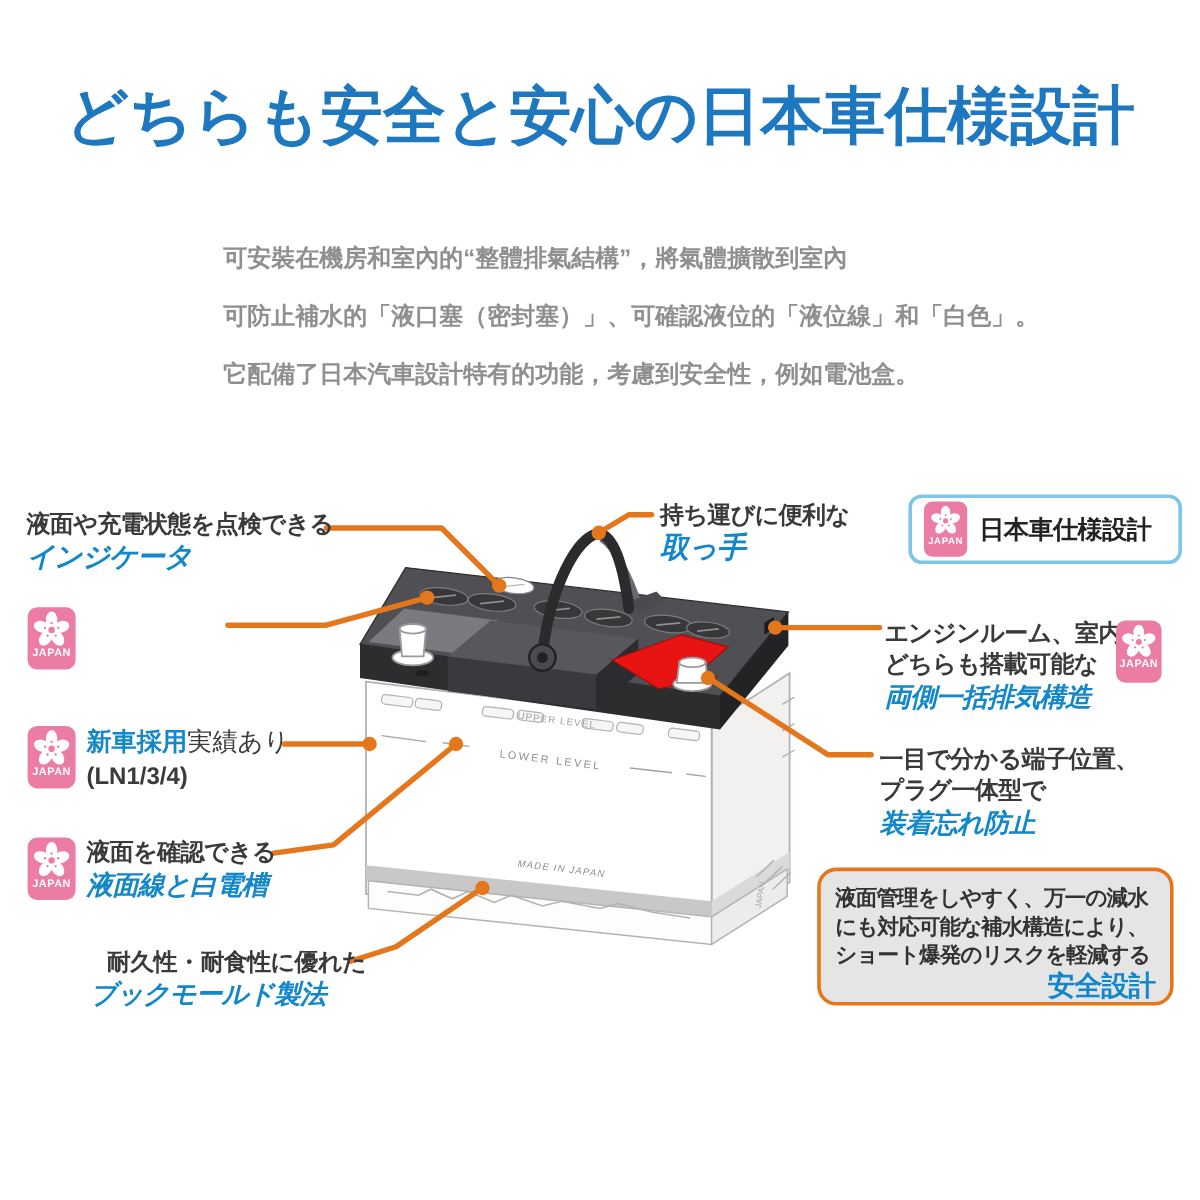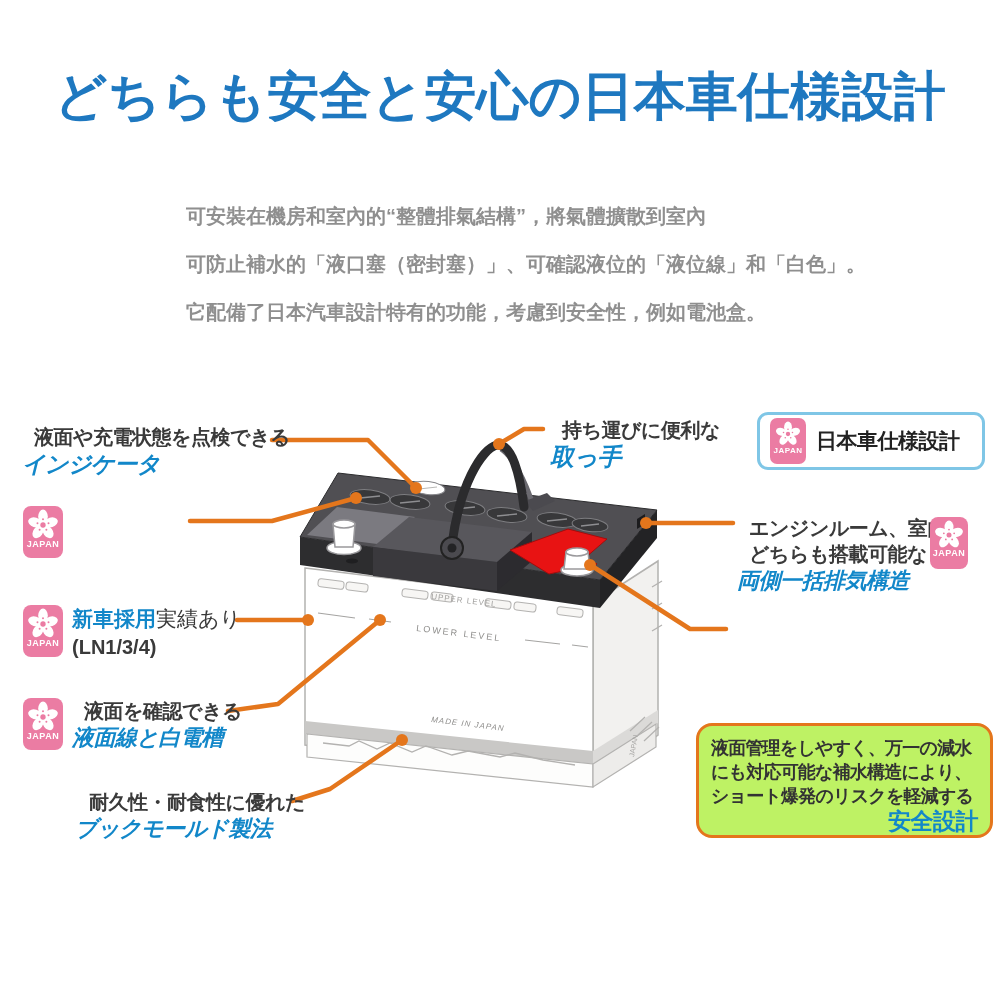--- a/index.html
+++ b/index.html
@@ -4,41 +4,41 @@
 <style>
   html,body{margin:0;padding:0;background:#fff;}
   body{width:1000px;height:1000px;font-family:"Liberation Sans","DejaVu Sans",sans-serif;}
   .page{position:relative;width:1000px;height:896px;overflow:hidden;background:#fff;}
   .title{position:absolute;left:0;top:62px;width:1000px;text-align:center;
          font-size:52px;font-weight:900;color:#1e78c0;letter-spacing:0;white-space:nowrap;}
   .intro{position:absolute;left:186px;top:192px;}
   .intro div{font-size:20px;font-weight:700;color:#8f8f8f;line-height:48px;white-space:nowrap;}
   
   .co{position:absolute;white-space:nowrap;}
-  .co .desc{font-size:20px;font-weight:700;color:#3a3a3a;line-height:26px;letter-spacing:-0.5px;margin-left:12px;}
+  .co .desc{font-size:20px;font-weight:700;color:#3a3a3a;line-height:26px;letter-spacing:-0.5px;}
   .co .desc2{font-size:20px;font-weight:600;color:#3a3a3a;line-height:26px;}
   .co .label{font-size:22px;font-weight:800;color:#1287c9;line-height:28px;letter-spacing:-0.5px;font-style:italic;}
   .co .hl{color:#1287c9;font-weight:800;font-size:21px;}
   .co .rest{color:#3a3a3a;font-weight:400;font-size:21px;}
   .withbadge{display:flex;gap:9px;align-items:flex-start;}
   
   .jp-badge{width:40px;height:52px;background:#eb7ca3;border-radius:8px;flex:0 0 auto;
             display:flex;flex-direction:column;align-items:center;justify-content:flex-start;
             padding-top:3px;box-sizing:border-box;}
   .jp-badge .jp-text{color:#fff;font-size:9px;font-weight:800;letter-spacing:.5px;line-height:9px;margin-top:-1px;}
   .jp-badge.small{width:36px;height:46px;border-radius:7px;}
   .jp-badge.small .jp-text{font-size:8px;}
   
   .spec-box{position:absolute;left:757px;top:412px;width:228px;height:58px;box-sizing:border-box;
             border:3px solid #7fc6e6;border-radius:11px;background:#fff;
             display:flex;align-items:center;gap:10px;padding:0 10px;}
   .spec-box .spec-label{font-size:21px;font-weight:800;color:#222;white-space:nowrap;letter-spacing:-0.5px;}
   
-  .safety-box{position:absolute;left:696px;top:723px;width:297px;height:115px;box-sizing:border-box;
-              border:3.5px solid #e4761c;border-radius:16px;background:#bef264;padding:10px 12px 6px 12px;}
+  .safety-box{position:absolute;left:681px;top:723px;width:297px;height:115px;box-sizing:border-box;
+              border:3.5px solid #e4761c;border-radius:16px;background:#e5e5e5;padding:10px 12px 6px 12px;}
   .safety-box .sline{font-size:18px;font-weight:700;color:#333;line-height:24px;white-space:nowrap;letter-spacing:-0.8px;}
   .safety-box .slabel{font-size:23px;font-weight:800;color:#1287c9;text-align:right;line-height:26px;letter-spacing:-0.5px;}
   .r3badge{position:absolute;left:930px;top:517px;}
   svg{display:block;}
   .overlay{position:absolute;left:0;top:0;z-index:5;pointer-events:none;}
   .battery{position:absolute;left:285px;top:435px;z-index:2;}
 </style>
 </head>
 <body>
 
@@ -317,20 +317,25 @@
             <circle cx="24.2" cy="16" r="1.1"></circle>
             <circle cx="21.8" cy="23.3" r="1.1"></circle>
             <circle cx="14.2" cy="23.3" r="1.1"></circle>
             <circle cx="11.8" cy="16" r="1.1"></circle>
           </g>
       </svg>
       <span class="jp-text">JAPAN</span>
     </div>
   </div>
 
+  <div class="co" style="left:733px;top:620px;z-index:6">
+    <div class="desc">一目で分かる端子位置、</div>
+    <div class="desc">プラグ一体型で</div>
+    <div class="label">装着忘れ防止</div>
+  </div>
 
   <div class="safety-box">
     <div class="sline">液面管理をしやすく、万一の減水</div>
     <div class="sline">にも対応可能な補水構造により、</div>
     <div class="sline">ショート爆発のリスクを軽減する</div>
     <div class="slabel">安全設計</div>
   </div>
 
 </div>
 

